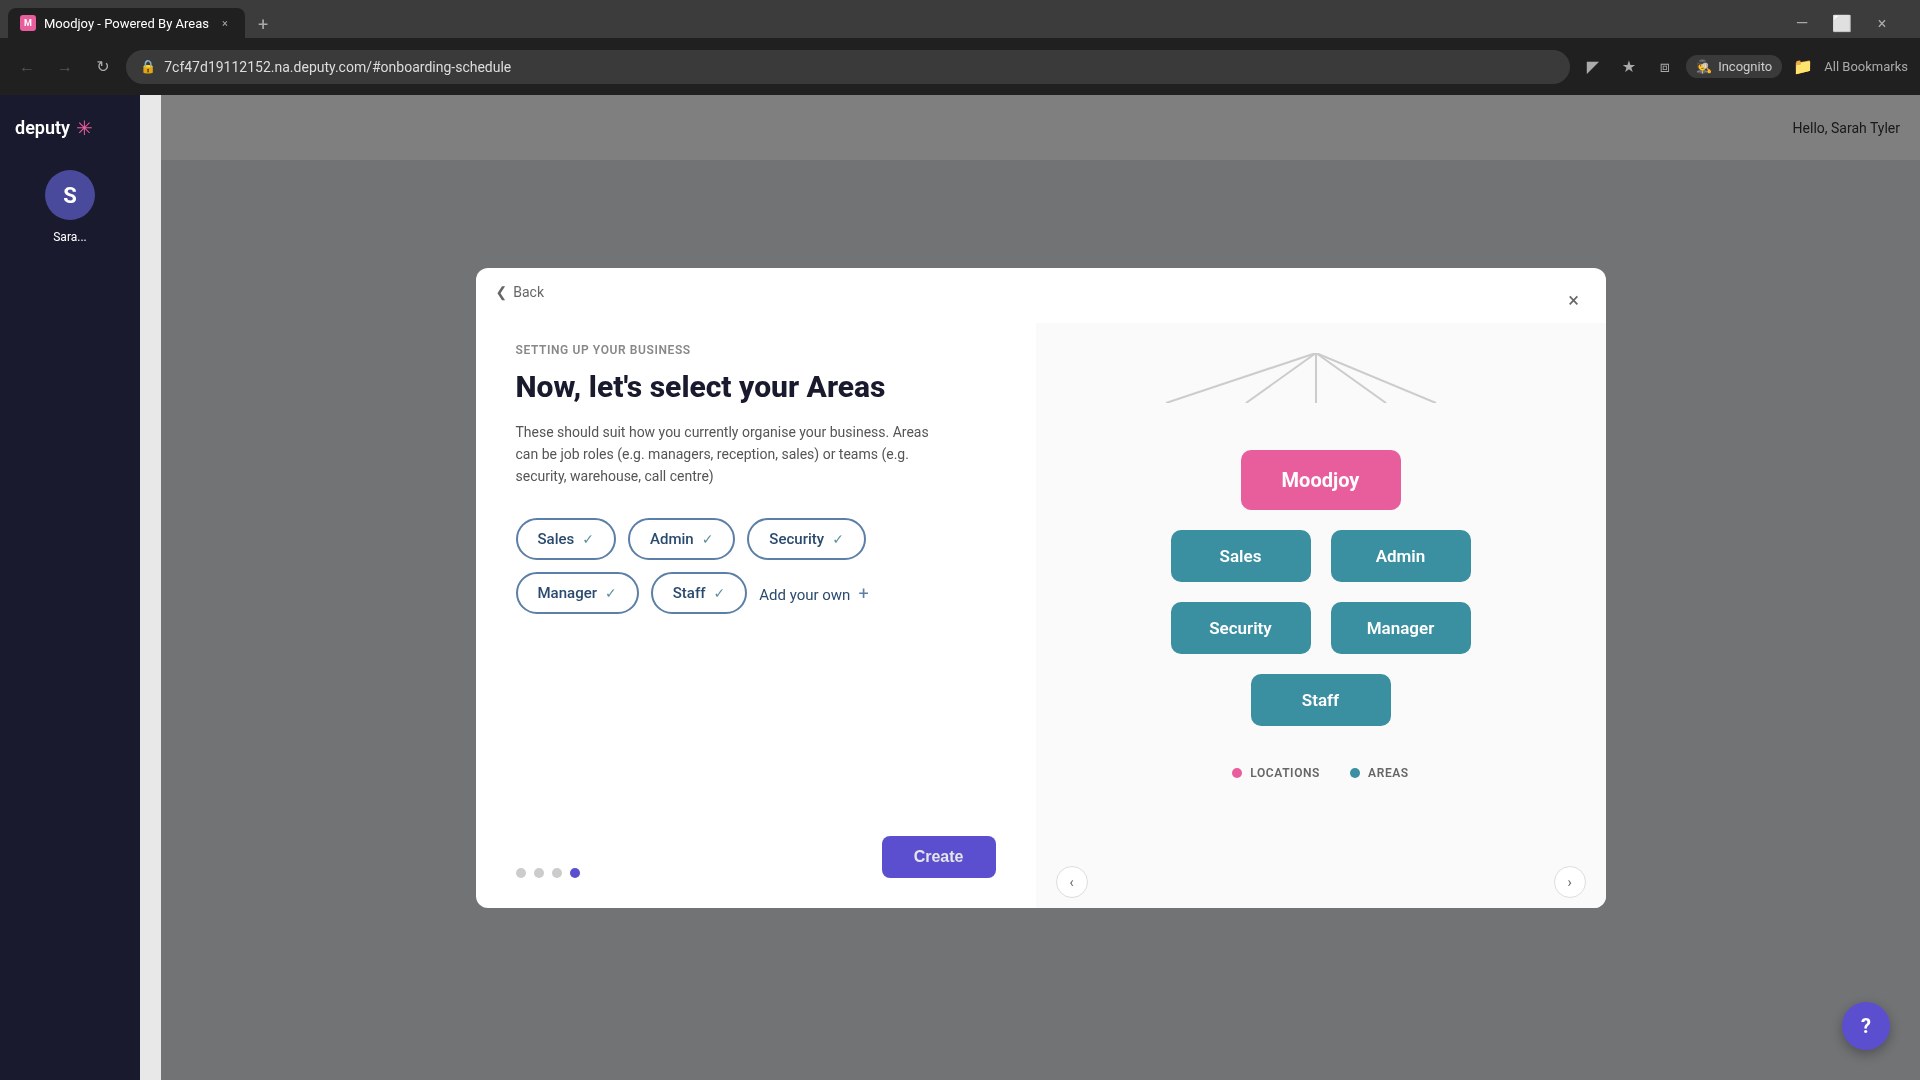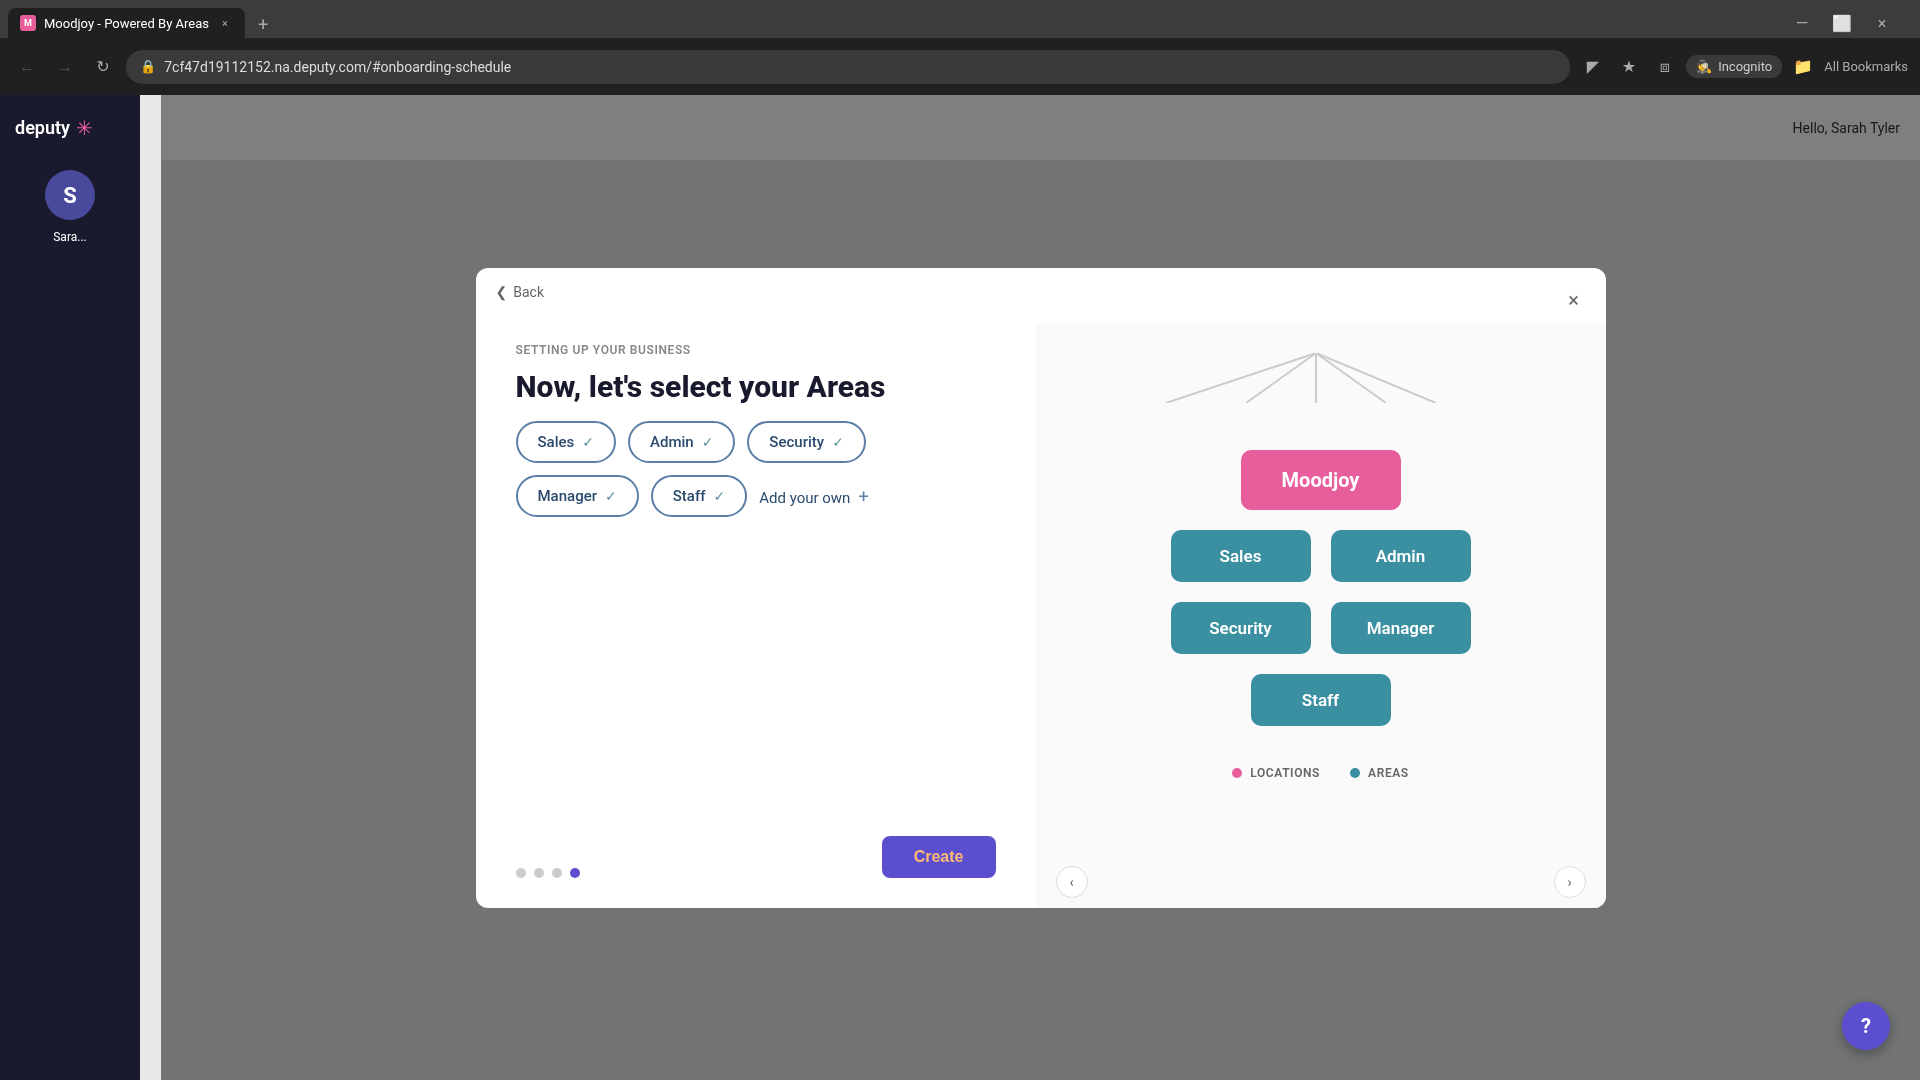--- a/index.html
+++ b/index.html
@@ -354,21 +354,21 @@
       background: #ccc;
     }
 
     .dot.active {
       background: #5b4fcf;
     }
 
     .create-btn {
       padding: 12px 32px;
       background: #5b4fcf;
-      color: #fdba74;
+      color: #e5e5e5;
       border: none;
       border-radius: 8px;
       font-size: 16px;
       font-weight: 600;
       cursor: pointer;
       margin-left: auto;
     }
 
     
     .right-panel {
@@ -622,20 +622,21 @@
           <span>Back</span>
         </a>
 
         <div class="modal-close">×</div>
 
         <div class="modal-body">
 
           <div class="left-panel">
             <div class="step-label">SETTING UP YOUR BUSINESS</div>
             <h1 class="main-title">Now, let's select your Areas</h1>
+            <p class="description">These should suit how you currently organise your business. Areas can be job roles (e.g. managers, reception, sales) or teams (e.g. security, warehouse, call centre)</p>
 
             <div class="tags-container">
               <div class="tag selected">
                 <span>Sales</span>
                 <span class="tag-check">✓</span>
               </div>
               <div class="tag selected">
                 <span>Admin</span>
                 <span class="tag-check">✓</span>
               </div>

